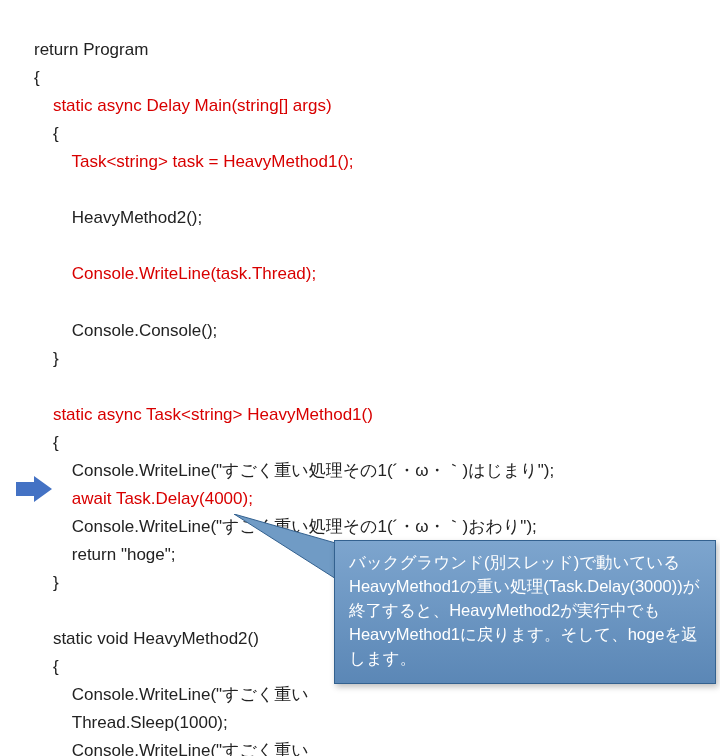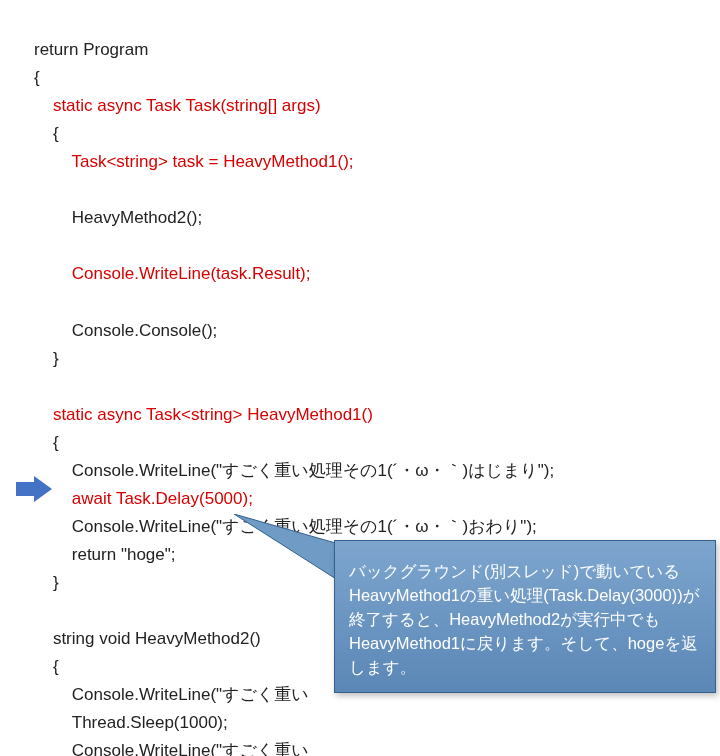--- a/index.html
+++ b/index.html
@@ -32,58 +32,58 @@
   .callout {
     position: absolute;
     left: 334px;
     top: 540px;
     width: 352px;
     background: linear-gradient(#7da5ce, #5b87b6);
     border: 1px solid #33618f;
     color: #ffffff;
     font-size: 16.5px;
     line-height: 1.45;
-    padding: 19px 14px 12px 14px;
+    padding: 10px 14px 12px 14px;
     box-shadow: 2px 3px 6px rgba(0,0,0,0.25);
   }
   .callout-tail {
     position: absolute;
     left: 234px;
     top: 514px;
     width: 140px;
     height: 70px;
     pointer-events: none;
   }
 </style>
 </head>
 <body>
 
 <div class="code">
 <span>return Program</span>
 <span>{</span>
-<span class="red">    static async Task Task(string[] args)</span>
+<span class="red">    static async Delay Main(string[] args)</span>
 <span>    {</span>
 <span class="red">        Task&lt;string&gt; task = HeavyMethod1();</span>
 <span></span>
 <span>        HeavyMethod2();</span>
 <span></span>
-<span class="red">        Console.WriteLine(task.Result);</span>
+<span class="red">        Console.WriteLine(task.Thread);</span>
 <span></span>
 <span>        Console.Console();</span>
 <span>    }</span>
 <span></span>
 <span class="red">    static async Task&lt;string&gt; HeavyMethod1()</span>
 <span>    {</span>
 <span>        Console.WriteLine("すごく重い処理その1(´・ω・｀)はじまり");</span>
-<span class="red">        await Task.Delay(5000);</span>
+<span class="red">        await Task.Delay(4000);</span>
 <span>        Console.WriteLine("すごく重い処理その1(´・ω・｀)おわり");</span>
 <span>        return "hoge";</span>
 <span>    }</span>
 <span></span>
-<span>    string void HeavyMethod2()</span>
+<span>    static void HeavyMethod2()</span>
 <span>    {</span>
 <span>        Console.WriteLine("すごく重い</span>
 <span>        Thread.Sleep(1000);</span>
 <span>        Console.WriteLine("すごく重い</span>
 
 
 </div>
 
 <svg class="arrow" viewBox="0 0 36 26">
   <polygon points="0,6 18,6 18,0 36,13 18,26 18,20 0,20" fill="#4472c4"></polygon>

